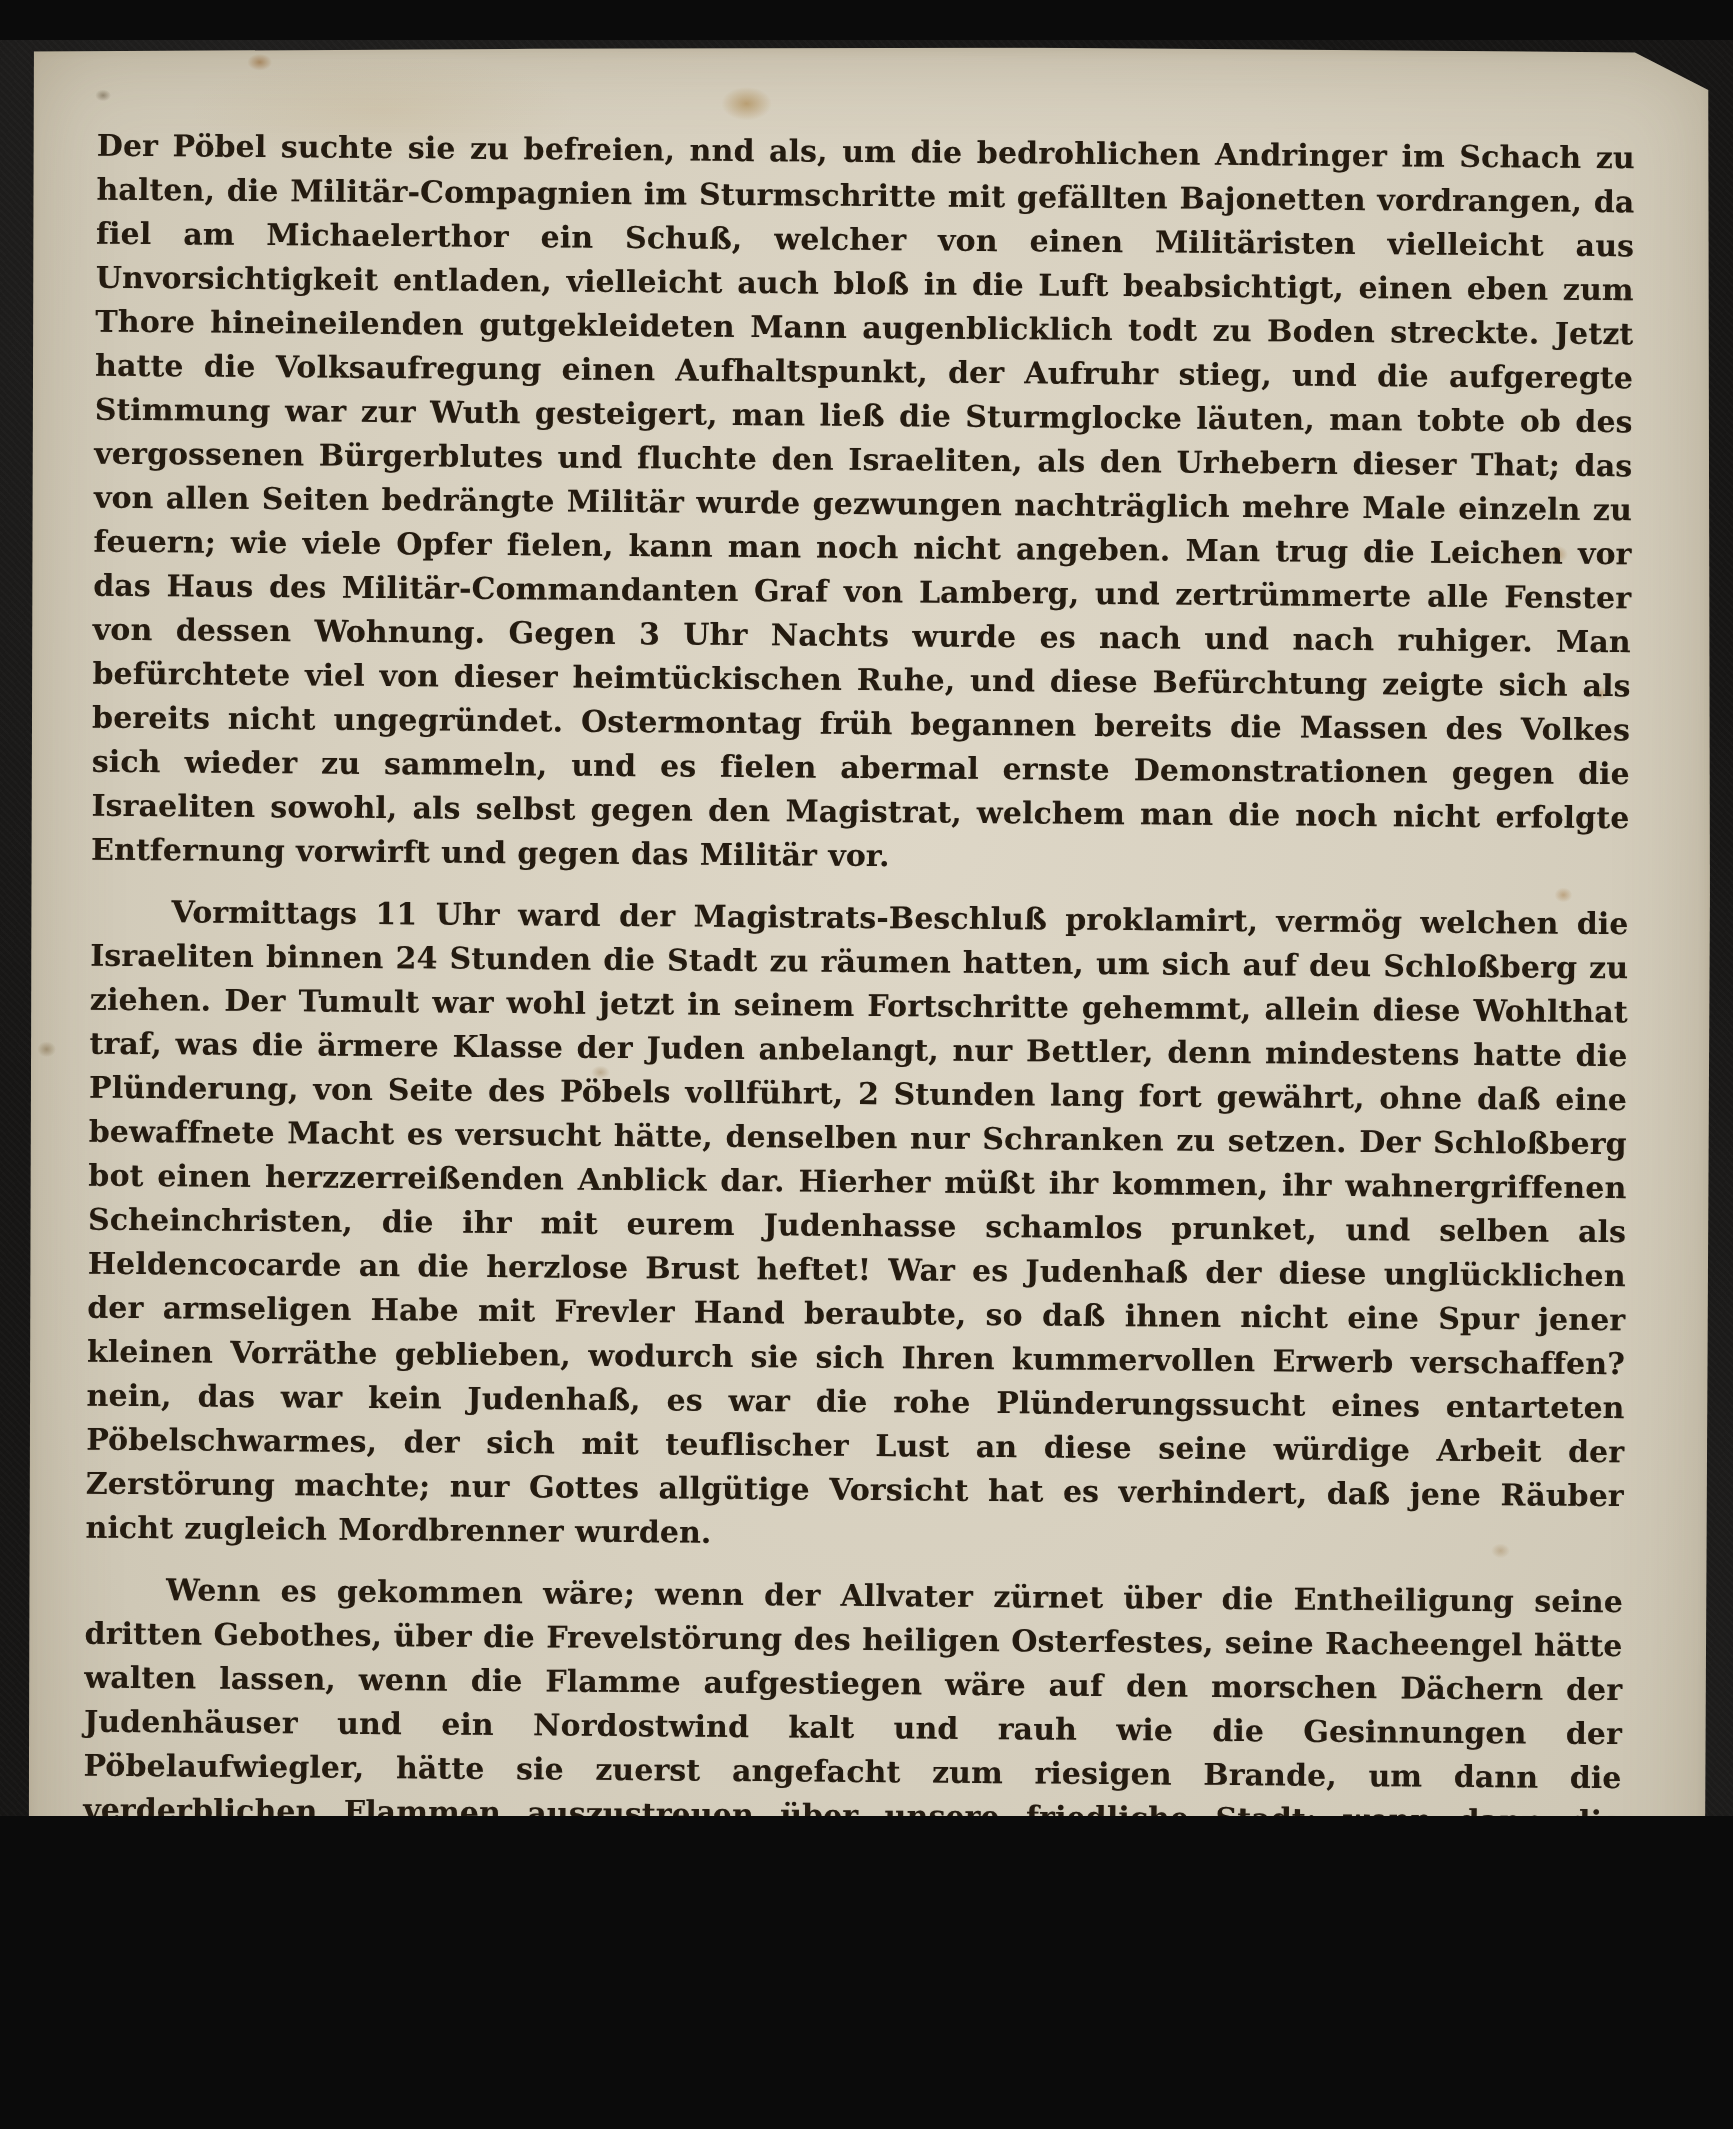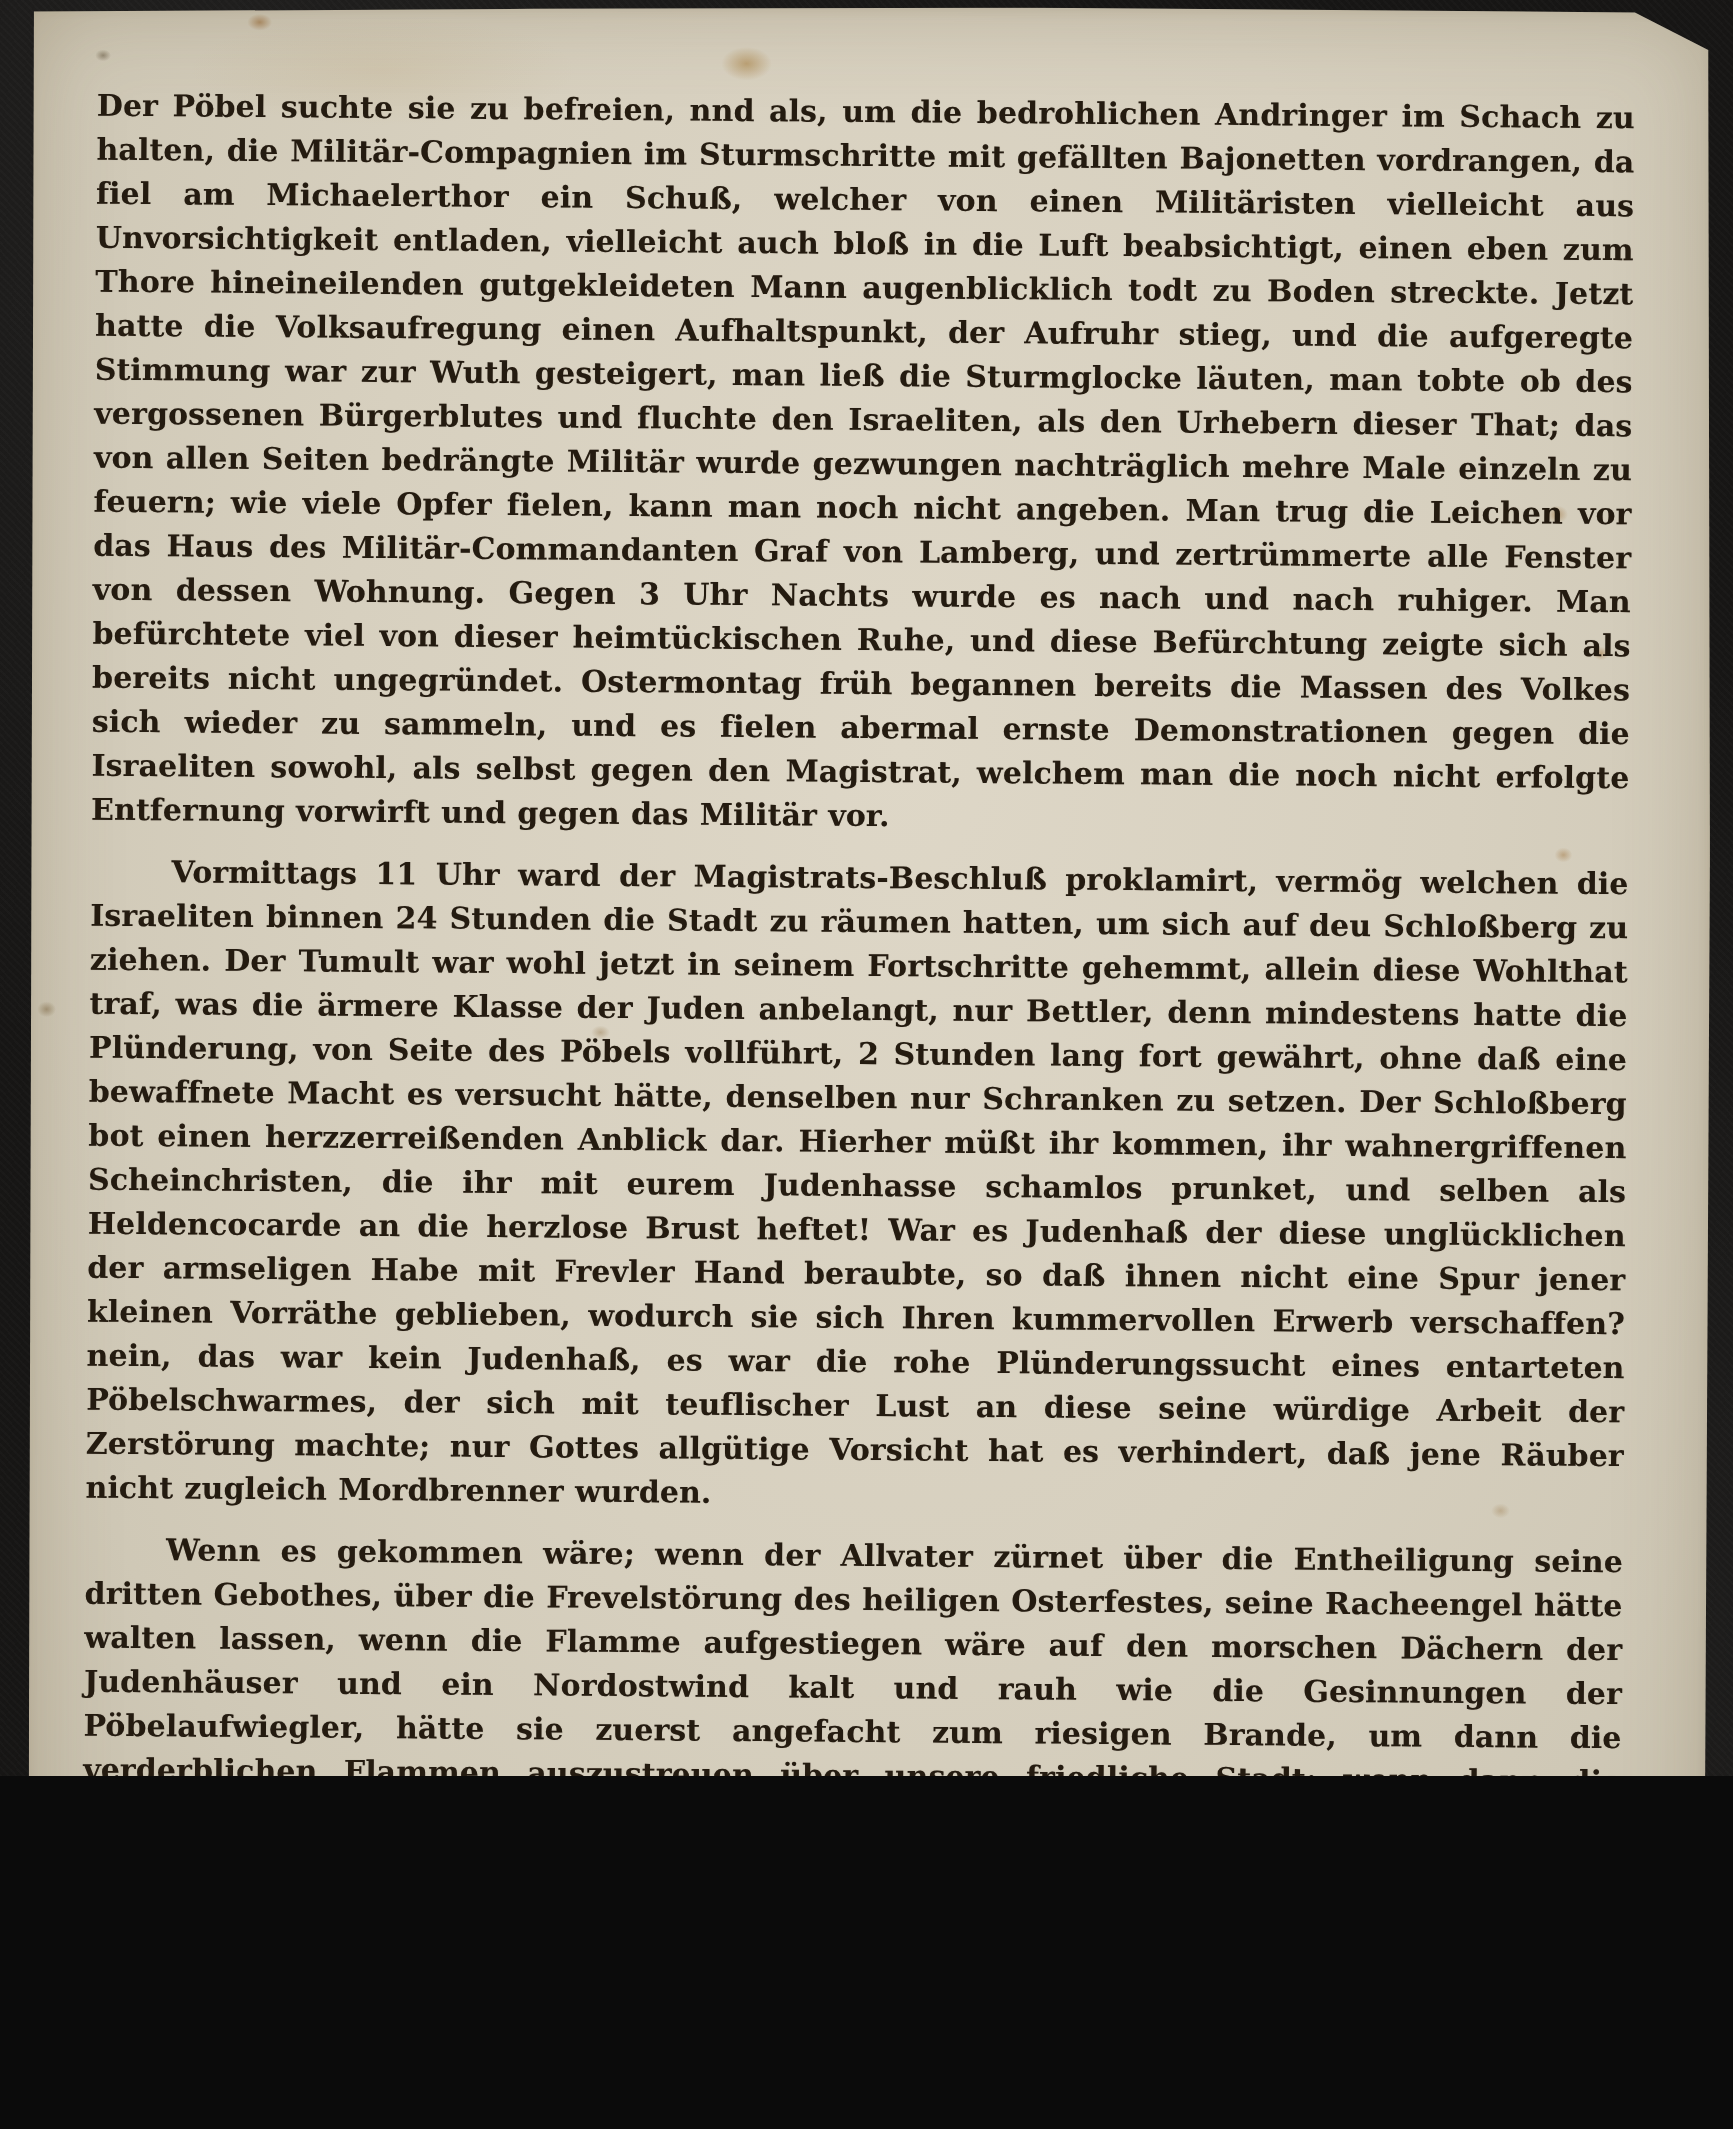--- a/index.html
+++ b/index.html
@@ -12,20 +12,21 @@
     position: relative;
     width: 1734px;
     height: 1776px;
     overflow: hidden;
     background:
       radial-gradient(ellipse at 15% 8%, rgba(255,255,255,0.045), transparent 42%),
       radial-gradient(ellipse at 88% 92%, rgba(255,255,255,0.035), transparent 45%),
       repeating-linear-gradient(47deg, rgba(255,255,255,0.014) 0 2px, transparent 2px 5.5px),
       repeating-linear-gradient(-43deg, rgba(0,0,0,0.06) 0 1.4px, transparent 1.4px 4.8px),
       #171615;
+    margin-top: 40px;
   }
 
   .paper {
     position: absolute;
     left: 24.6px;
     top: 6.8px;
     width: 1687px;
     height: 2115px;
     transform: rotate(0.12deg);
     background:

